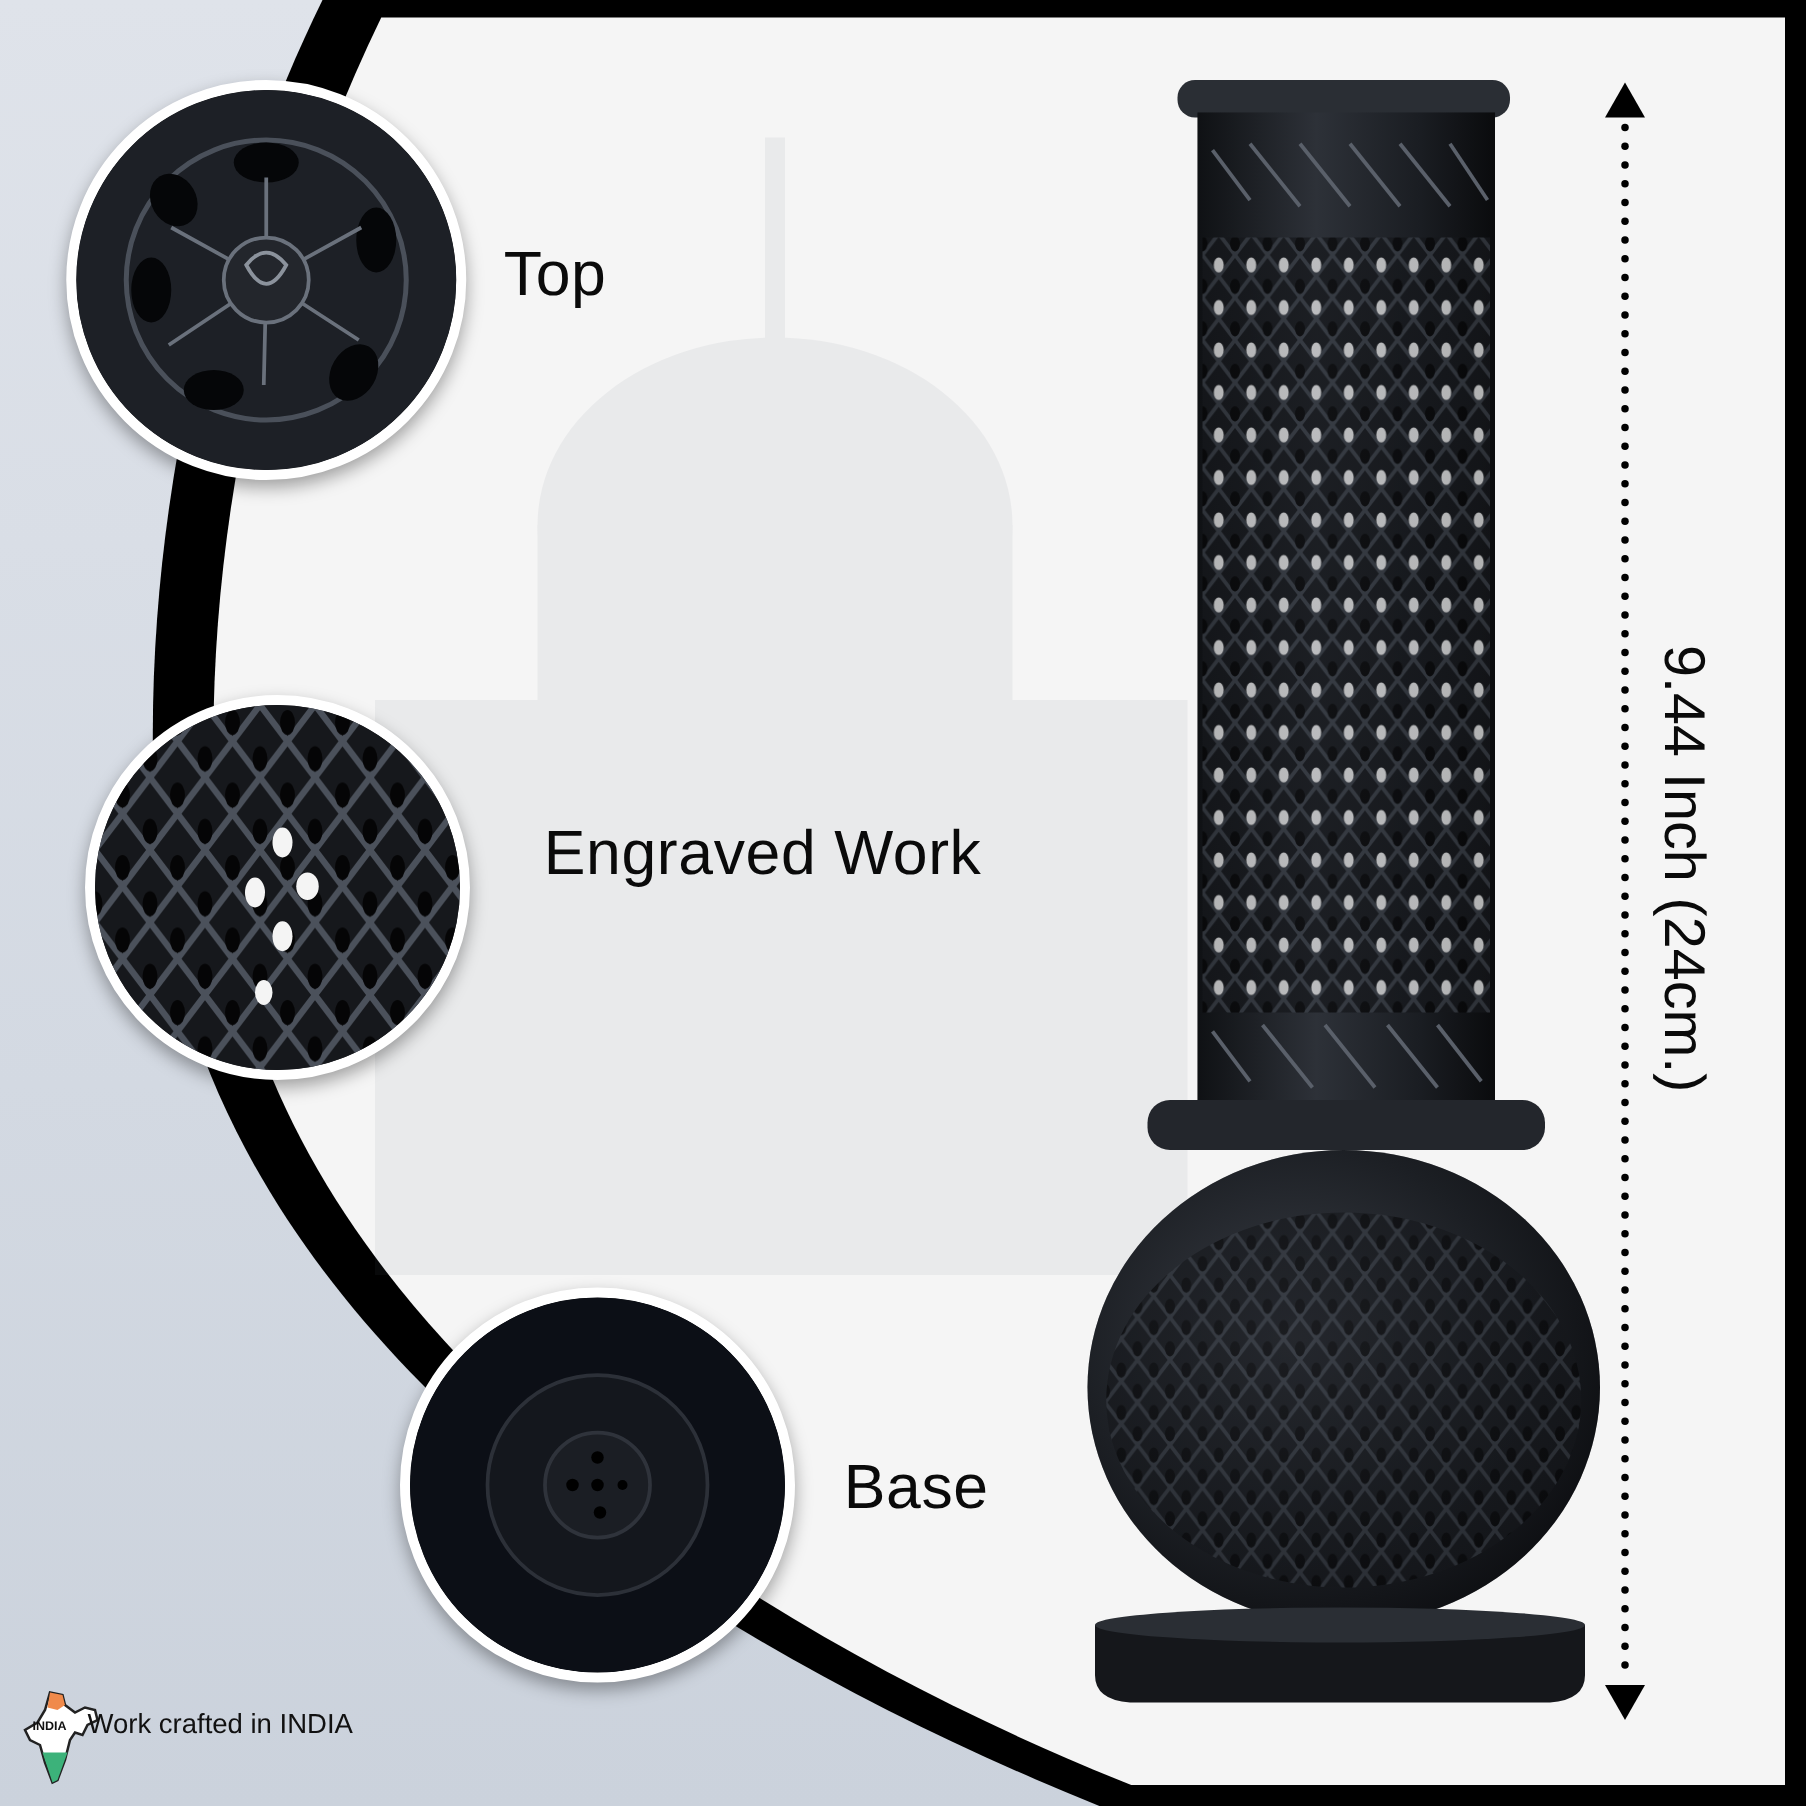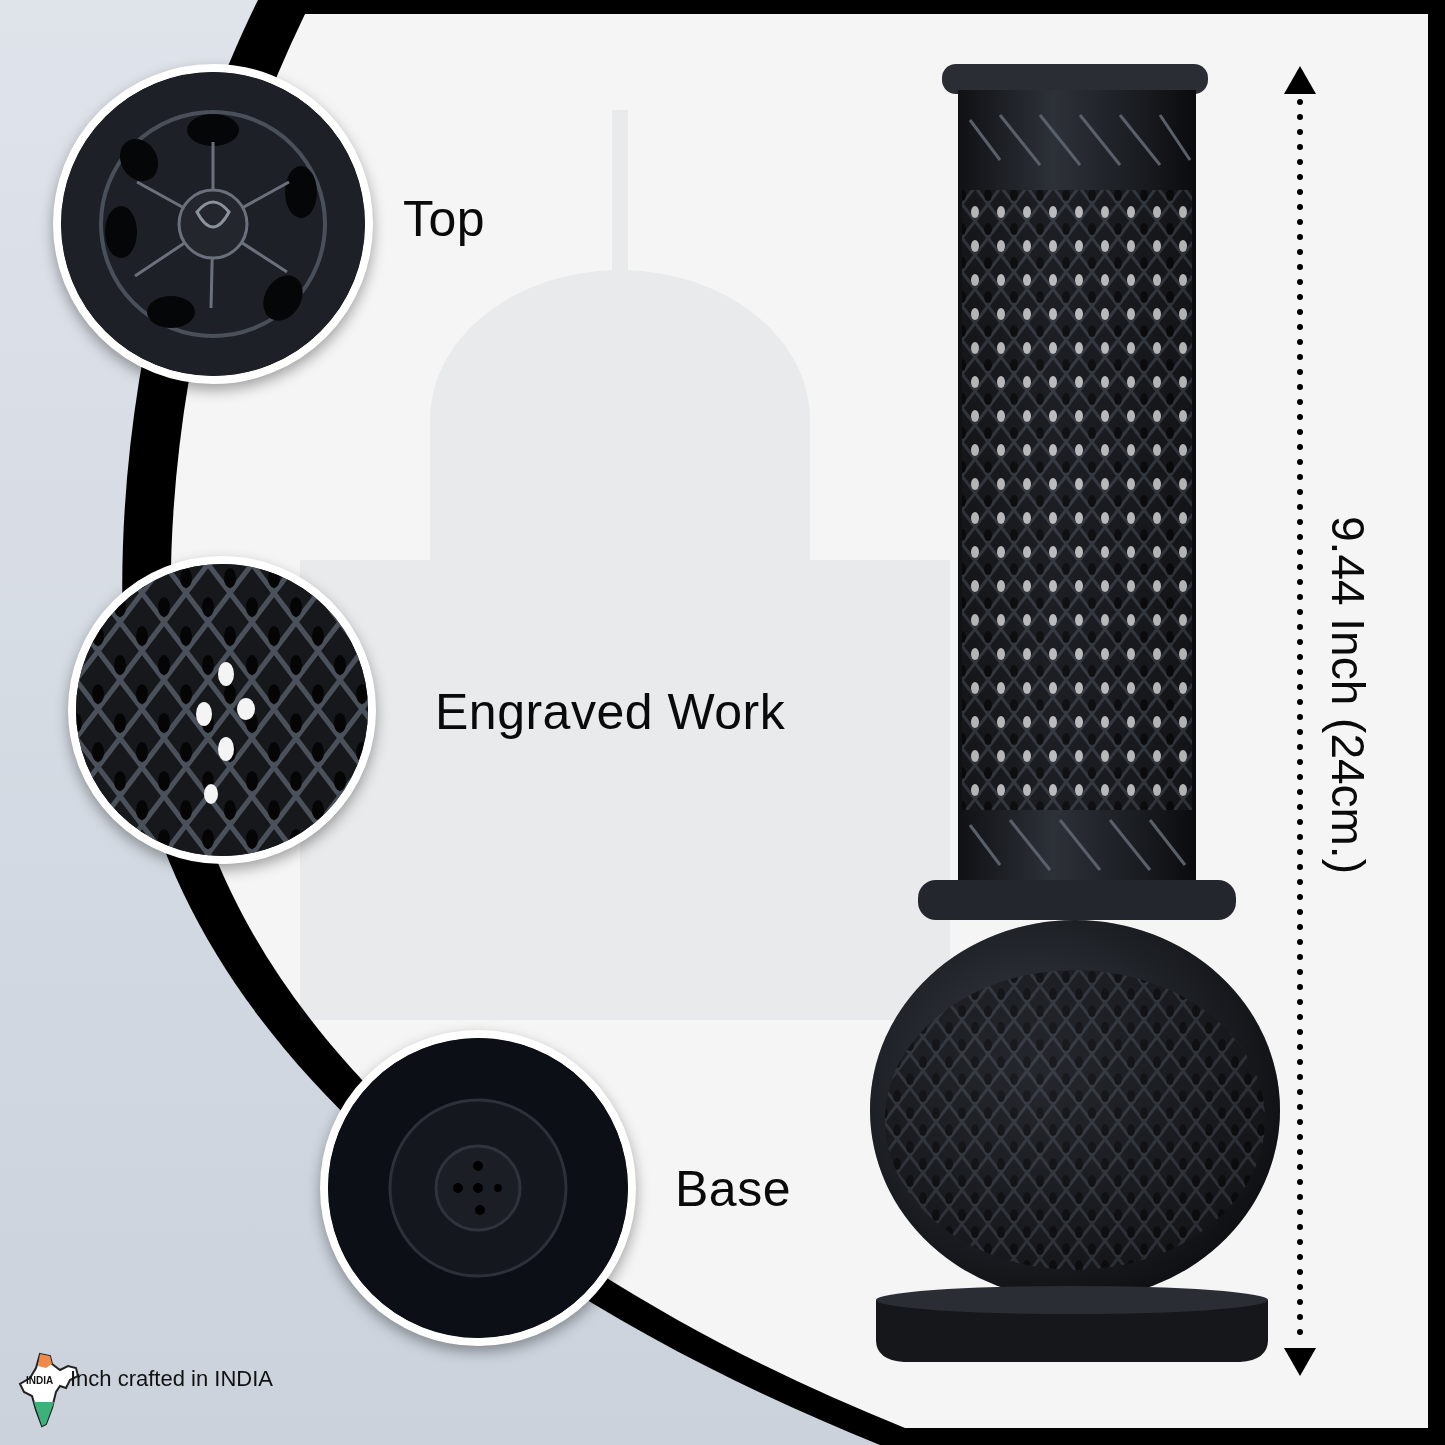--- a/index.html
+++ b/index.html
@@ -3,21 +3,21 @@
 <meta charset="utf-8">
 <style>
   html, body { margin:0; padding:0; }
   body { width:1445px; height:1445px; overflow:hidden; position:relative;
          background: linear-gradient(180deg,#dfe3ea 0%,#d3d9e2 60%,#cbd2dc 100%);
          font-family:"Liberation Sans", sans-serif; }
   .stage { position:absolute; left:0; top:0; width:1445px; height:1409px; }
   .panel-svg { position:absolute; left:0; top:0; }
   .label { position:absolute; color:#0a0a0a; font-size:50px; letter-spacing:0.5px; }
   .label-top { left:403px; top:190px; }
-  .label-engraved { left:435px; top:683px;text-align:center; }
+  .label-engraved { left:435px; top:653px;text-align:center; }
   .label-base { left:675px; top:1160px;text-align:center; }
   .detail-circle { position:absolute; border-radius:50%; border:8px solid #fff;
         box-shadow: 0 6px 14px rgba(0,0,0,0.35); overflow:hidden; background:#1a1c20; }
   .c-top { left:53px; top:64px; width:304px; height:304px; }
   .c-engraved { left:68px; top:556px; width:292px; height:292px; }
   .c-base { left:320px; top:1030px; width:300px; height:300px; }
   .dim-text { position:absolute; left:1348px; top:695px; transform:translate(-50%,-50%) rotate(90deg);
         white-space:nowrap; font-size:46px; color:#0a0a0a; }
   .footer { position:absolute; left:18px; top:1350px; width:320px; height:80px; }
 </style>
@@ -251,15 +251,15 @@
 
   <div class="dim-text">9.44 Inch (24cm.)</div>
 
   <div class="footer" style="left:0;top:0;width:1445px;height:1445px;pointer-events:none;text-decoration:underline;">
     <svg style="position:absolute;left:16px;top:1352px;" width="72" height="78" viewBox="0 0 72 78">
       <path d="M24 2 L34 4 L36 12 L44 18 L52 14 L60 16 L62 24 L54 28 L50 36 L44 34 L40 40 L36 56 L30 72 L26 74 L20 58 L16 44 L8 40 L4 32 L14 26 L20 16 Z" fill="#fff" stroke="#222" stroke-width="2"></path>
       <path d="M24 2 L34 4 L36 12 L30 16 L22 14 Z" fill="#f08a4b"></path>
       <path d="M18 50 L38 50 L30 72 L26 74 Z" fill="#3cb27a"></path>
       <text x="10" y="32" font-size="10" font-family="Liberation Sans, sans-serif" font-weight="bold" fill="#111">INDIA</text>
     </svg>
-    <div style="position:absolute;left:70px;top:1366px;font-size:22px;color:#111;">Inch crafted in INDIA</div>
+    <div style="position:absolute;left:70px;top:1366px;font-size:22px;color:#111;">Work crafted in INDIA</div>
   </div>
 </div>
 
 </body></html>

